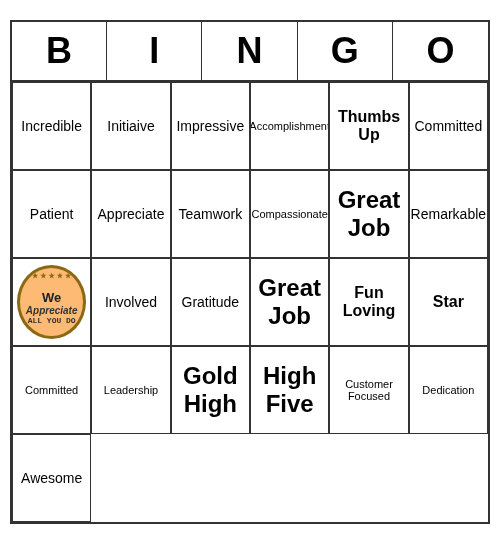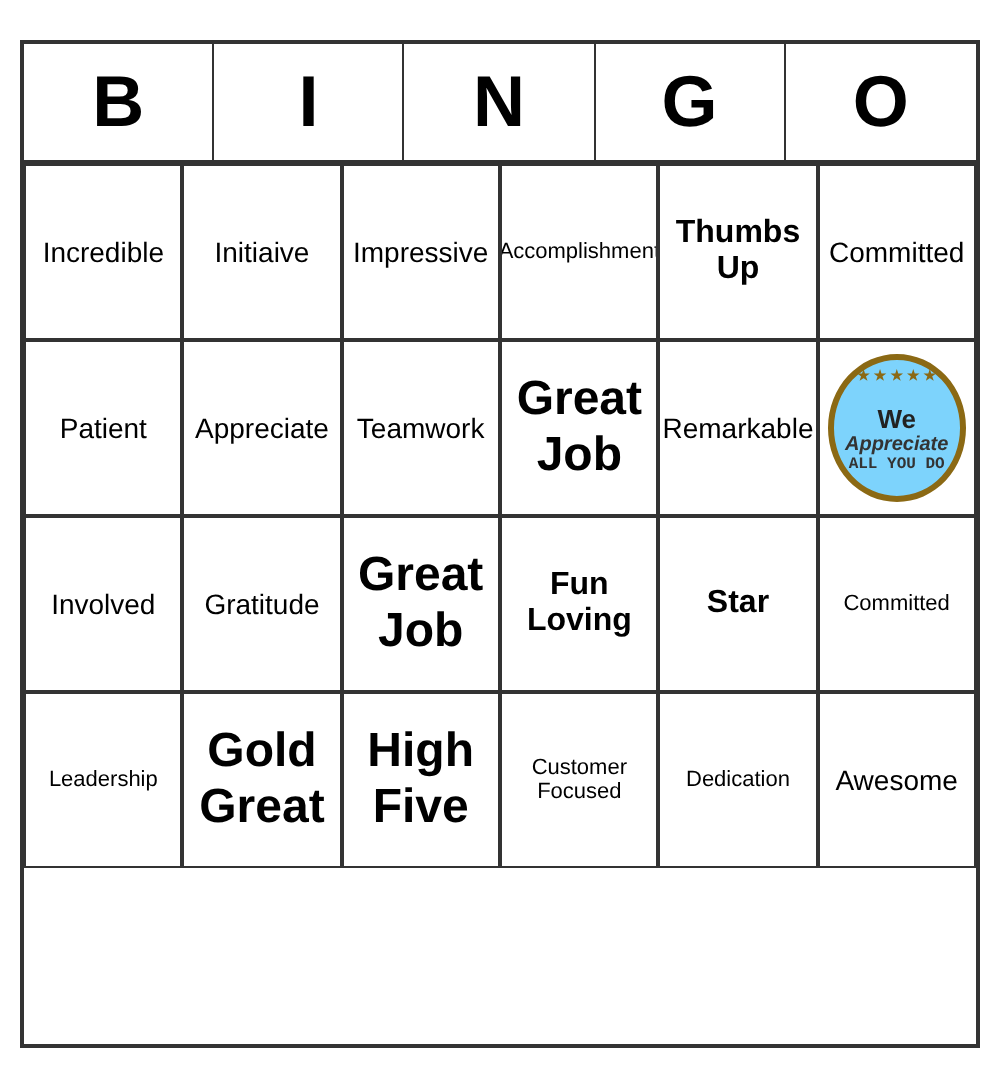--- a/index.html
+++ b/index.html
@@ -61,21 +61,21 @@
     .bingo-cell.small-text {
       font-size: 11px;
     }
     .free-space {
       background: none;
     }
     .free-space-circle {
       width: 74px;
       height: 74px;
       border-radius: 50%;
-      background: #7dd3fc;
+      background: #fdba74;
       border: 3px solid #8B6914;
       display: flex;
       flex-direction: column;
       align-items: center;
       justify-content: center;
       font-size: 10px;
       font-weight: bold;
       color: #333;
       text-align: center;
       position: relative;
@@ -120,20 +120,21 @@
   <div class="bingo-grid">
   <div class="bingo-cell">Incredible</div>
       <div class="bingo-cell">Initiaive</div>
       <div class="bingo-cell">Impressive</div>
       <div class="bingo-cell small-text">Accomplishment</div>
       <div class="bingo-cell medium-text">Thumbs Up</div>
       <div class="bingo-cell">Committed</div>
       <div class="bingo-cell">Patient</div>
       <div class="bingo-cell">Appreciate</div>
       <div class="bingo-cell">Teamwork</div>
+      <div class="bingo-cell small-text">Compassionate</div>
       <div class="bingo-cell large-text">Great Job</div>
       <div class="bingo-cell">Remarkable</div>
       <div class="bingo-cell free-space">
       <div class="free-space-circle">
         <div class="star-top">
           <span class="star">★</span>
           <span class="star">★</span>
           <span class="star">★</span>
           <span class="star">★</span>
           <span class="star">★</span>
@@ -143,19 +144,19 @@
         <div class="all-you-do">ALL YOU DO</div>
       </div>
     </div>
       <div class="bingo-cell">Involved</div>
       <div class="bingo-cell">Gratitude</div>
       <div class="bingo-cell large-text">Great Job</div>
       <div class="bingo-cell medium-text">Fun Loving</div>
       <div class="bingo-cell medium-text">Star</div>
       <div class="bingo-cell small-text">Committed</div>
       <div class="bingo-cell small-text">Leadership</div>
-      <div class="bingo-cell large-text">Gold Great</div>
+      <div class="bingo-cell large-text">Gold High</div>
       <div class="bingo-cell large-text">High Five</div>
       <div class="bingo-cell small-text">Customer Focused</div>
       <div class="bingo-cell small-text">Dedication</div>
       <div class="bingo-cell">Awesome</div>
     </div>
 </div>
 
 </body></html>

